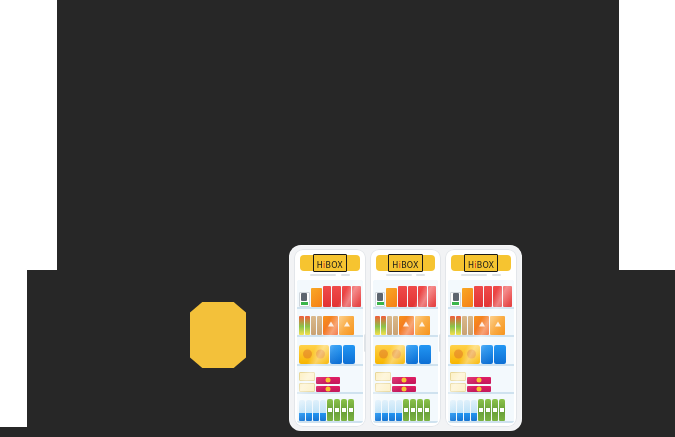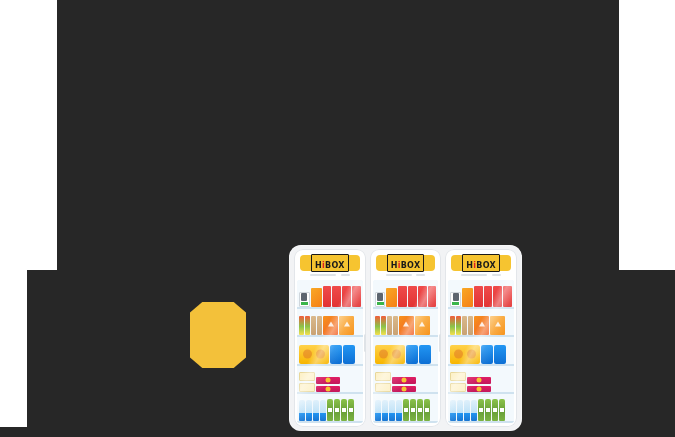--- a/index.html
+++ b/index.html
@@ -26,21 +26,21 @@
   .door{position:relative;flex:1;background:#ffffff;border-radius:9px;
         display:flex;flex-direction:column;overflow:hidden;
         box-shadow:0 0 0 1px #e3e6ea inset;}
 
   
   .door-head{padding:6px 6px 2px 6px;}
   .logo-plate{height:16px;background:#f6c430;border-radius:4px;
               display:flex;align-items:center;justify-content:center;}
   .logo-box{border:1.6px solid #1a1a1a;border-radius:1px;padding:0 3px;line-height:1;
             background:#f6c430;}
-  .logo-text{font-size:8px;font-weight:bold;letter-spacing:.3px;color:#1a1a1a;
+  .logo-text{font-size:8px;font-weight:normal;letter-spacing:.3px;color:#1a1a1a;
              font-family:"DejaVu Sans",sans-serif;}
   .logo-text .dot{color:#e02020;}
   .vents{display:flex;align-items:center;justify-content:space-between;padding:3px 10px 0 10px;}
   .vent-long{width:26px;height:2px;background:#dfe3e7;border-radius:1px;}
   .vent-short{width:9px;height:2px;background:#dfe3e7;border-radius:1px;}
 
   
   .glass{position:relative;flex:1;margin:2px 3px 4px 3px;background:#eaf4fb;
          border-radius:3px;display:flex;flex-direction:column;overflow:hidden;}
   .shelf{position:relative;flex:1;display:flex;align-items:flex-end;gap:1px;

